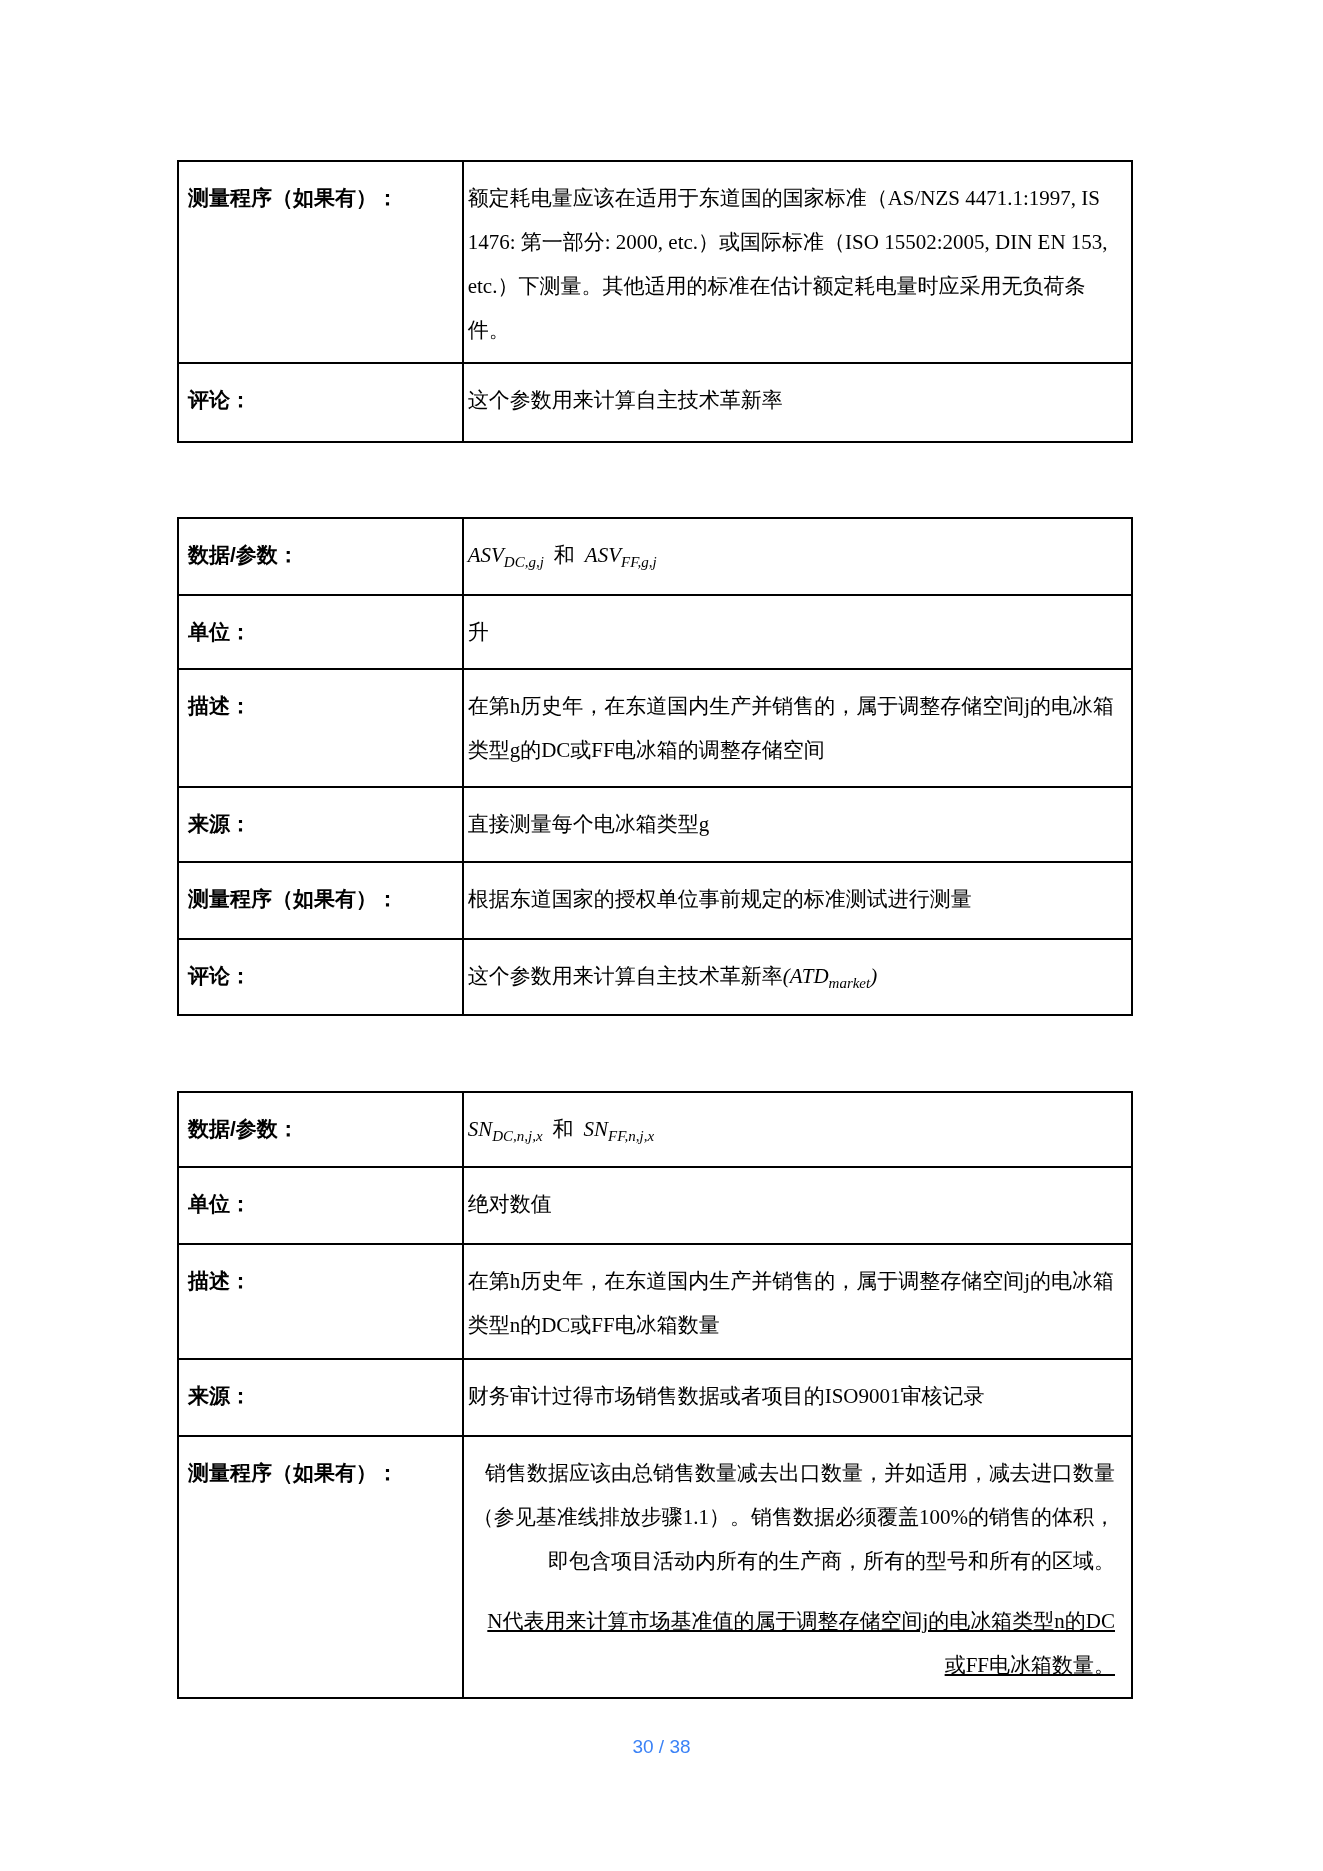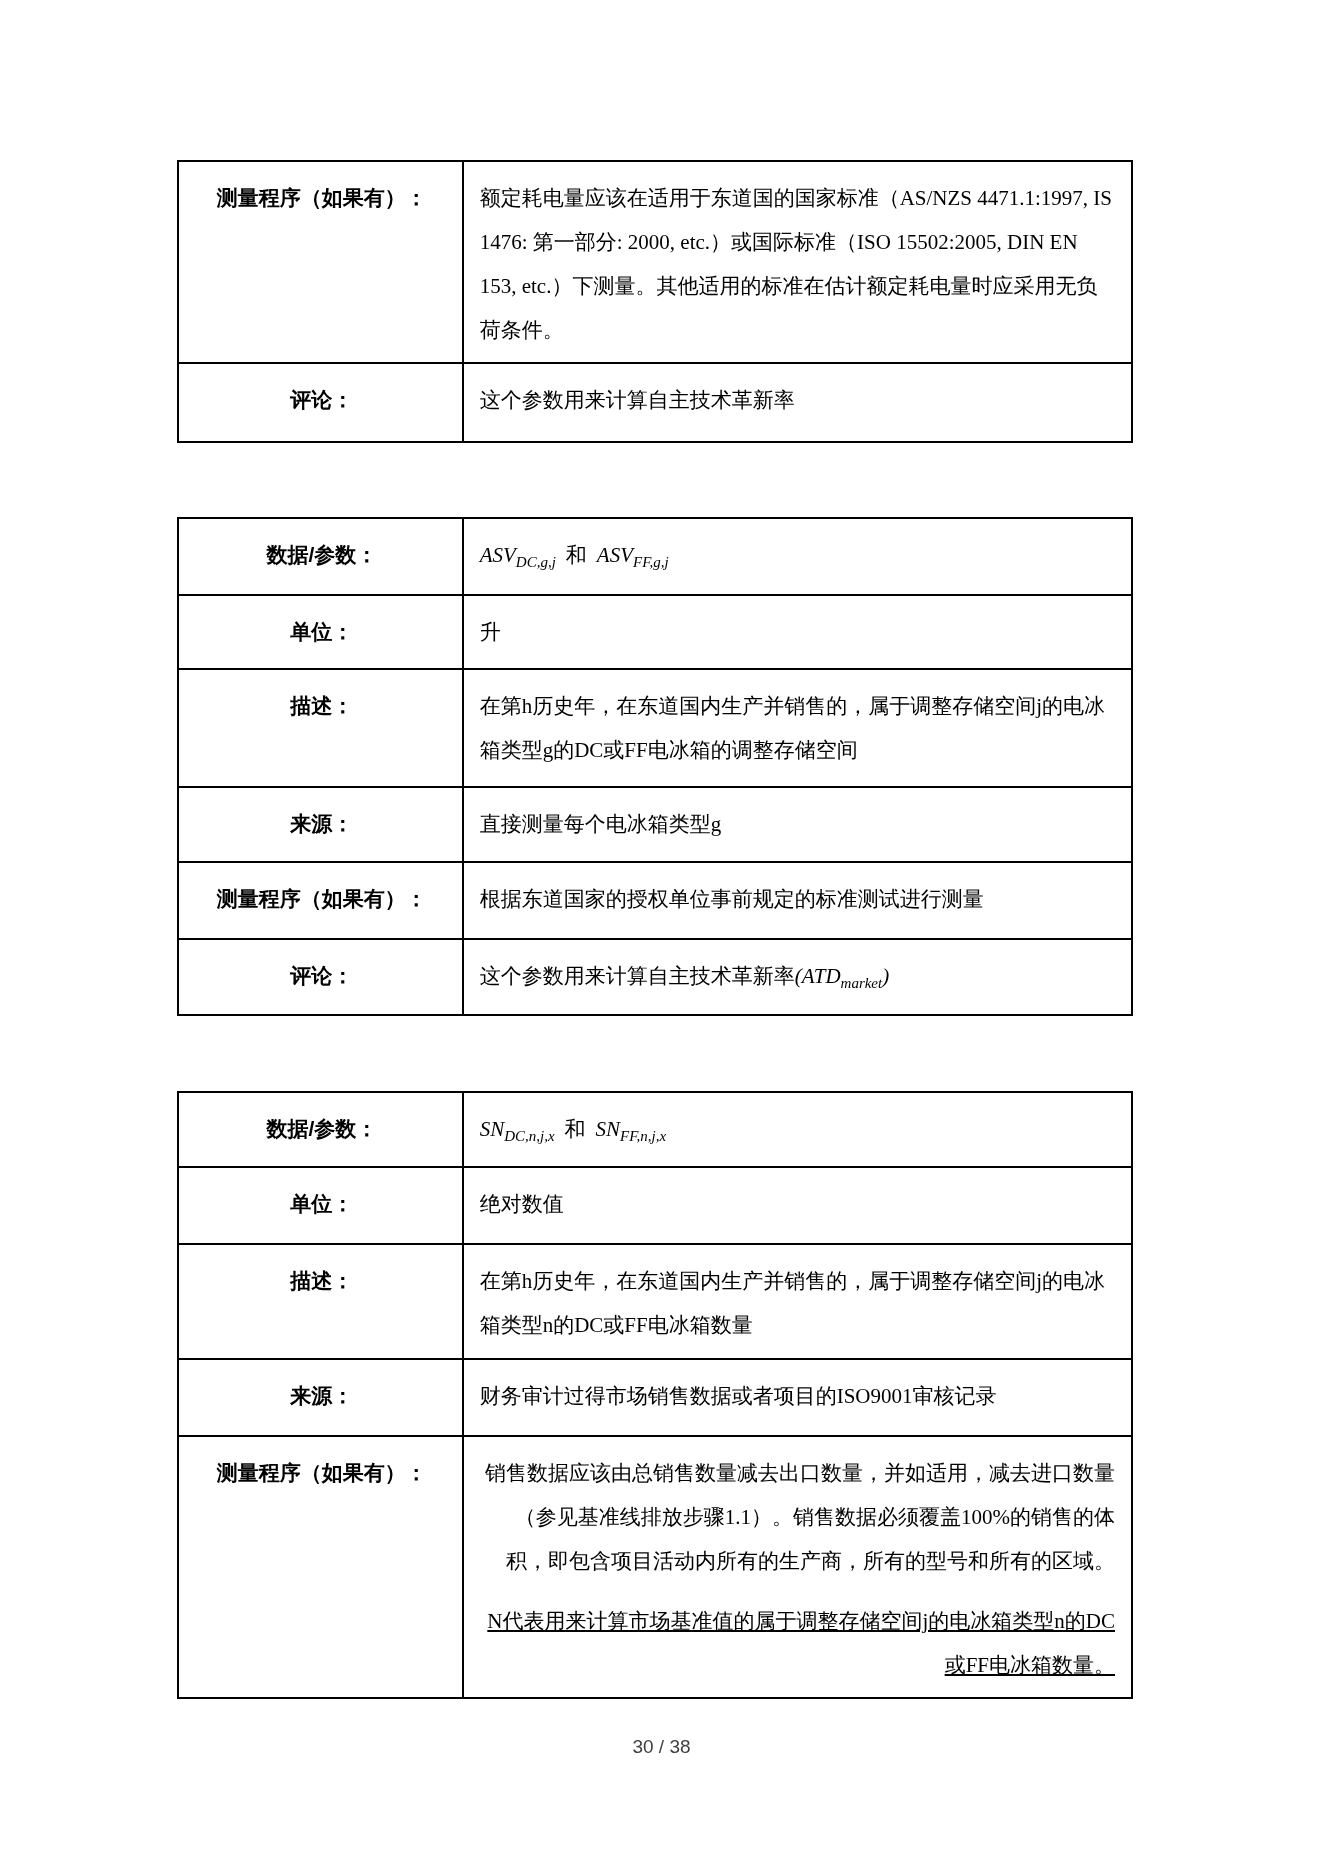--- a/index.html
+++ b/index.html
@@ -33,25 +33,24 @@
     vertical-align: top;
     box-sizing: border-box;
   }
   td.label-cell {
     width: 242px;
     padding: 14px 6px 10px 9px;
     font-family: "Liberation Sans", sans-serif;
     font-weight: bold;
     font-size: 21px;
     line-height: 44px;
-    text-align: center;
   }
   td.value-cell {
     width: 569px;
-    padding: 14px 16px 10px 16px;
+    padding: 14px 16px 10px 4px;
     font-size: 21px;
     line-height: 44px;
   }
   
   tr.rh193 { height: 193px; }
   tr.rh79  { height: 79px; }
   tr.rh77  { height: 77px; }
   tr.rh74  { height: 74px; }
   tr.rh118 { height: 118px; }
   tr.rh75  { height: 75px; }
@@ -81,21 +80,21 @@
     text-decoration: underline;
   }
   .footer {
     position: absolute;
     top: 1736px;
     left: 0;
     width: 1323px;
     text-align: center;
     font-family: "Liberation Sans", sans-serif;
     font-size: 19px;
-    color: #404040;
+    color: #3b82f6;
   }
 </style>
 </head>
 <body>
 
 <div class="content">
 
   <table class="param-table">
     <tbody>
         <tr class="rh193">

